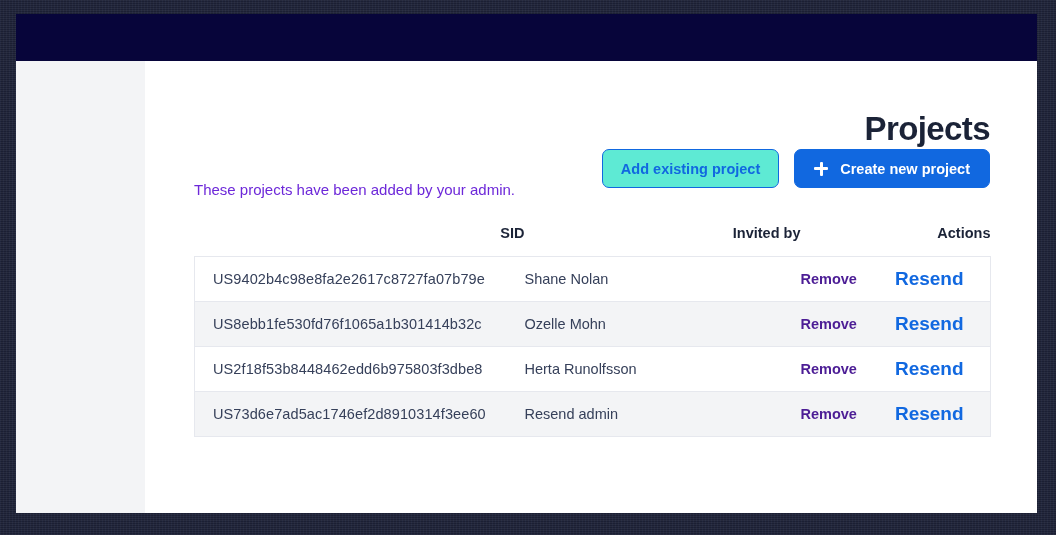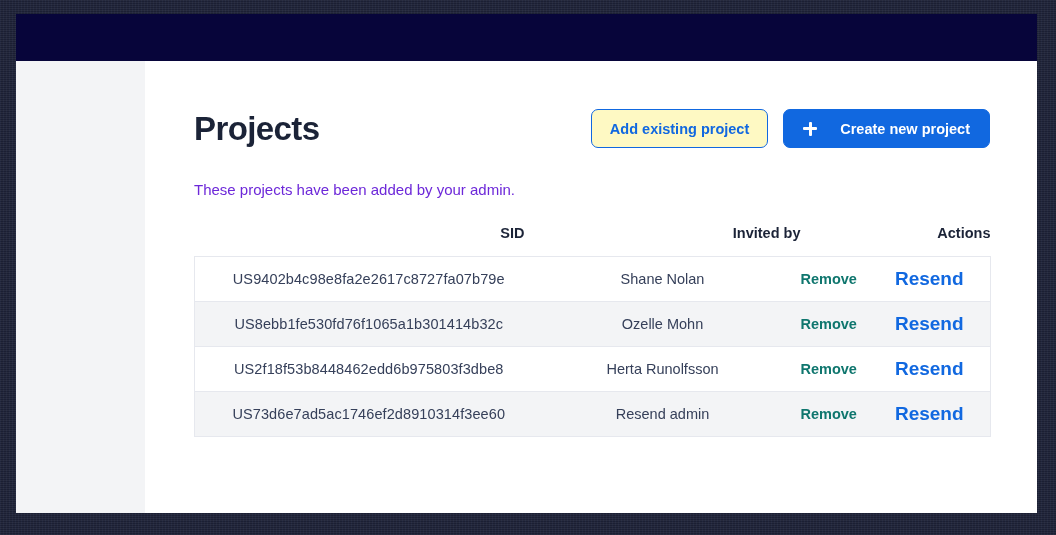--- a/index.html
+++ b/index.html
@@ -62,23 +62,24 @@
   #content {
     position: absolute;
     left: 49px;
     top: 48px;
     width: 796px;
   }
 
   
   .page-head {
     display: flex;
-    align-items: flex-start;
+    align-items: flex-end;
     justify-content: space-between;
     height: 46px;
+    flex-direction: column;
   }
 
   #page-title {
     font-size: 33px;
     font-weight: bold;
     color: #1b2337;
     letter-spacing: -0.6px;
     line-height: 40px;
   }
 
@@ -96,32 +97,32 @@
     cursor: pointer;
     display: inline-flex;
     align-items: center;
     justify-content: center;
     white-space: nowrap;
   }
 
   .btn-outline {
     height: 39px;
     padding: 0 18px;
-    background: #fef9c3;
+    background: #5eead4;
     color: #1168e0;
     border: 1.6px solid #1168e0;
   }
 
   .btn-primary {
     height: 39px;
     padding: 0 19px;
     background: #1168e0;
     color: #ffffff;
     border: 1.6px solid #1168e0;
-    gap: 23px;
+    gap: 12px;
   }
 
   .plus-icon {
     display: inline-block;
     position: relative;
     width: 14px;
     height: 14px;
     flex: 0 0 14px;
   }
   .plus-icon::before,
@@ -168,41 +169,40 @@
 
   #projects-table tbody tr.row-odd  { background: #ffffff; }
   #projects-table tbody tr.row-even { background: #f3f4f6; }
 
   #projects-table tbody td {
     font-size: 14.5px;
     color: #36405a;
     border-top: 1px solid #e6e8ee;
     border-bottom: 1px solid #e6e8ee;
     vertical-align: middle;
-    text-align: center;
   }
   #projects-table tbody td.cell-sid {
     padding-left: 18px;
     border-left: 1px solid #e6e8ee;
     letter-spacing: 0.1px;
   }
   #projects-table tbody td.cell-actions {
     border-right: 1px solid #e6e8ee;
   }
 
   .actions-wrap {
     display: flex;
     align-items: center;
     gap: 38px;
   }
 
   .link-remove {
     font-size: 14.5px;
     font-weight: bold;
-    color: #0f766e;
+    color: #4c1d95;
     cursor: pointer;
     text-decoration: none;
   }
 
   .link-resend {
     font-size: 19px;
     font-weight: bold;
     color: #1168e0;
     cursor: pointer;
     text-decoration: none;

